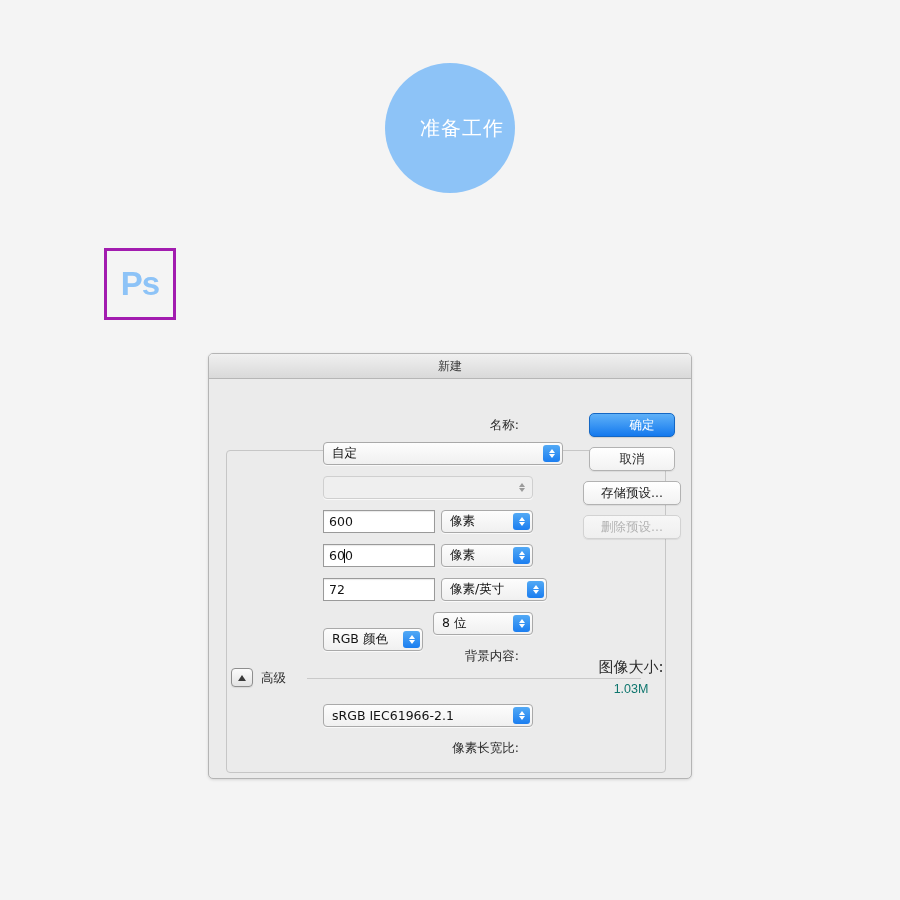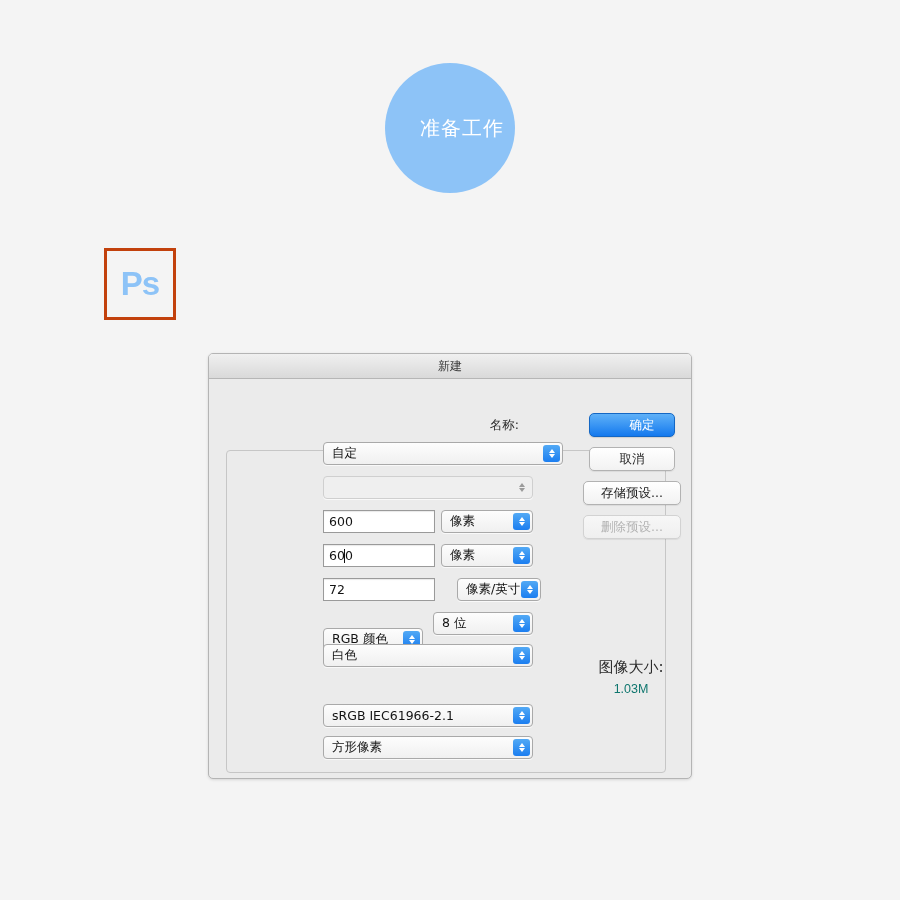--- a/index.html
+++ b/index.html
@@ -23,21 +23,21 @@
   #badge-circle .badge-text {
     color:#ffffff; font-size:20px; letter-spacing:1px;
     font-family:"DejaVu Sans","Liberation Sans",sans-serif;
     margin-left:24px;
   }
 
   
   #step-row { position:absolute; left:104px; top:248px; width:760px; height:90px; }
   #ps-icon {
     position:absolute; left:0; top:0; width:72px; height:72px;
-    border:3px solid #c2410c; background:#f4f4f4;
+    border:3px solid #a21caf; background:#f4f4f4;
     display:flex; align-items:center; justify-content:center;
   }
   #ps-icon .ps-glyph {
     color:#8dc3f7; font-size:33px; font-weight:bold; letter-spacing:-1px;
     font-family:"Liberation Sans", sans-serif; line-height:1;
     transform: translateY(-1px);
   }
   #instruction { position:absolute; left:95px; top:-5px; }
   .instr-line {
     font-size:20px; color:#4a4a4a; line-height:38px; white-space:nowrap;
@@ -250,21 +250,21 @@
           <i class="down"></i>
         </span>
     </div>
 
     <div class="row" style="left:0; top:199px; width:310px;">
       <span class="lbl">分辨率:</span>
     </div>
     <div class="tinput" style="left:114px; top:199px; width:112px;">
       <span>72</span>
     </div>
-    <div class="sel" style="left:248px; top:199px; width:84px;">
+    <div class="sel" style="left:232px; top:199px; width:106px;">
       <span class="sel-val">像素/英寸</span>
       <span class="chev">
           <i class="up"></i>
           <i class="down"></i>
         </span>
     </div>
 
     <div class="row" style="left:0; top:233px; width:310px;">
       <span class="lbl">颜色模式:</span>
     </div>
@@ -279,50 +279,43 @@
       <span class="sel-val">8 位</span>
       <span class="chev">
           <i class="up"></i>
           <i class="down"></i>
         </span>
     </div>
 
     <div class="row" style="left:0; top:265px; width:310px;">
       <span class="lbl">背景内容:</span>
     </div>
-    <div class="sel" style="left:114px; top:265px; width:210px;">
-      <span class="sel-val">白色</span>
-      <span class="chev">
-          <i class="up"></i>
-          <i class="down"></i>
-        </span>
-    </div>
-
+
+    <div id="advanced-row">
+      <div id="advanced-toggle">
+          <i></i>
+        </div>
+      <span id="advanced-label">高级</span>
+      <div id="advanced-rule"></div>
+    </div>
 
     <div class="row" style="left:0; top:325px; width:310px;">
       <span class="lbl">颜色配置文件:</span>
     </div>
     <div class="sel" style="left:114px; top:325px; width:210px;text-align:center;">
       <span class="sel-val">sRGB IEC61966-2.1</span>
       <span class="chev">
           <i class="up"></i>
           <i class="down"></i>
         </span>
     </div>
 
     <div class="row" style="left:0; top:357px; width:310px;">
       <span class="lbl">像素长宽比:</span>
     </div>
-    <div class="sel" style="left:114px; top:357px; width:210px;">
-      <span class="sel-val">方形像素</span>
-      <span class="chev">
-          <i class="up"></i>
-          <i class="down"></i>
-        </span>
-    </div>
 
     <div class="btn primary" style="left:380px; top:34px; width:86px;">
       <span>确定</span>
     </div>
     <div class="btn plain" style="left:380px; top:68px; width:86px;">
       <span>取消</span>
     </div>
     <div class="btn plain" style="left:374px; top:102px; width:98px;">
       <span>存储预设...</span>
     </div>

